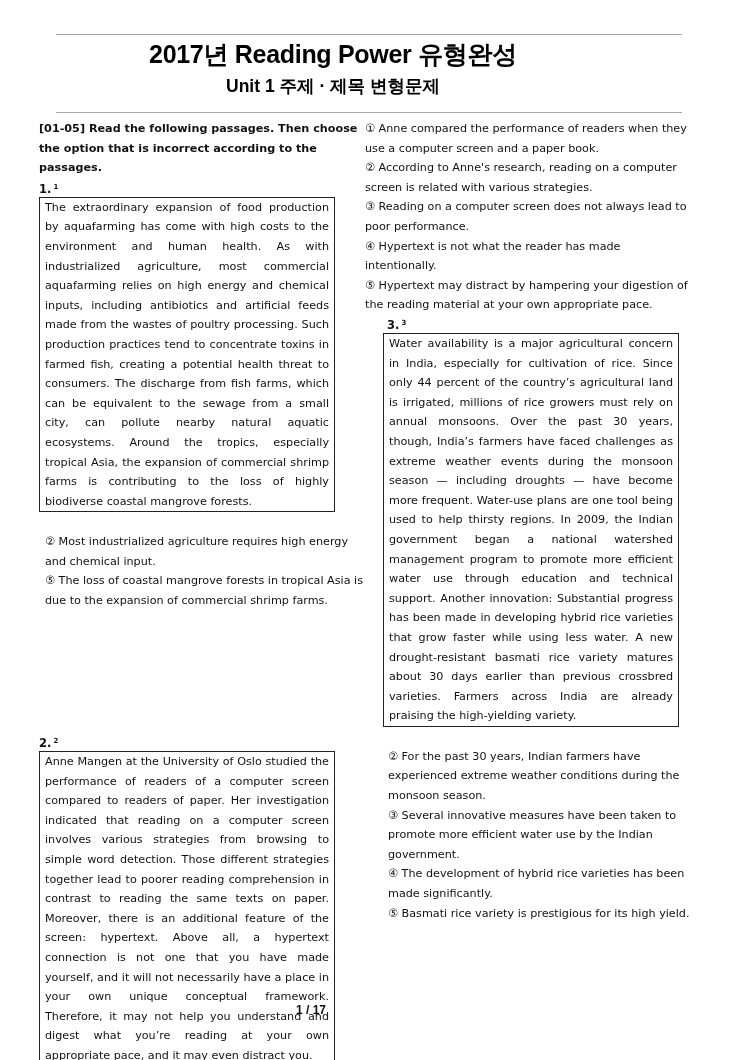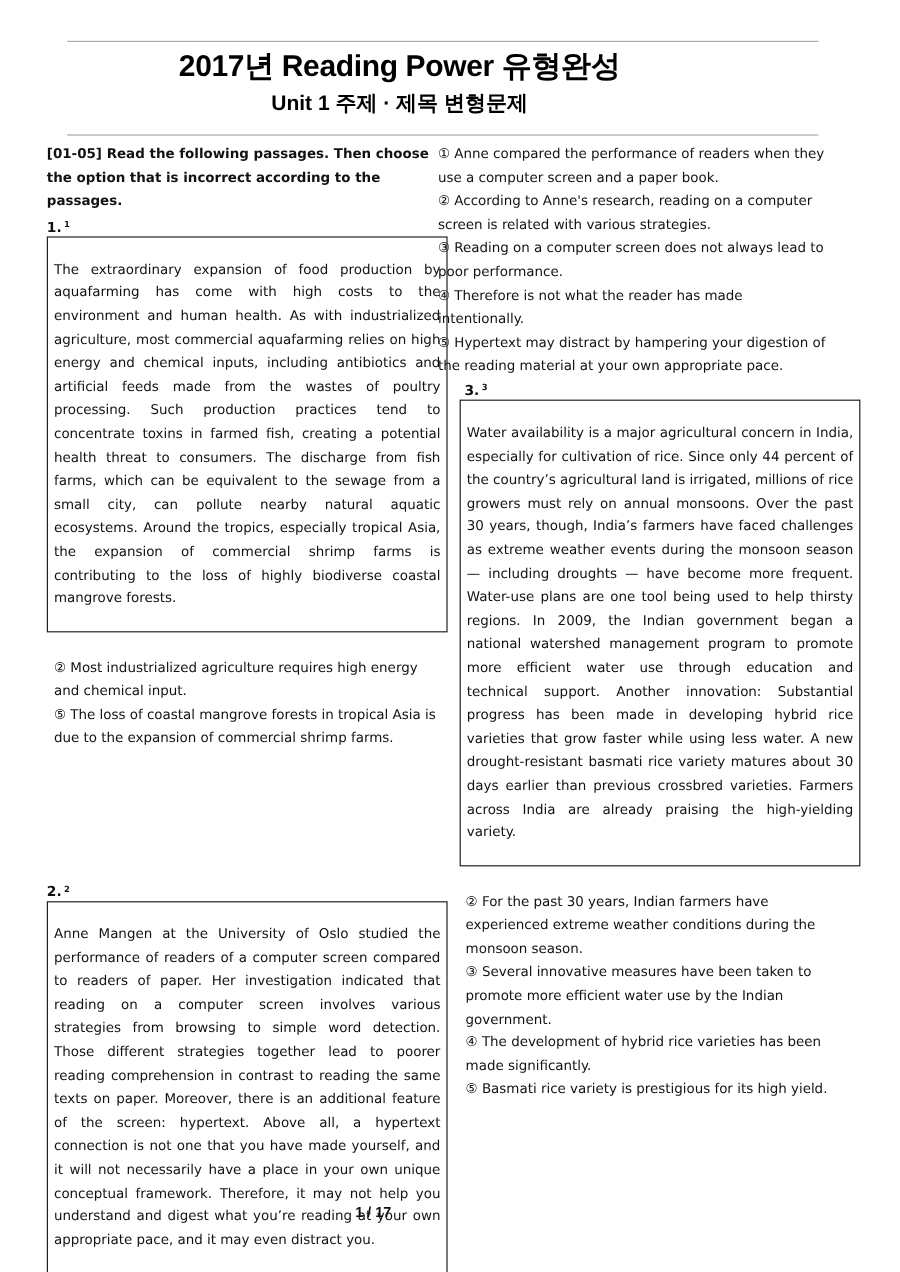--- a/index.html
+++ b/index.html
@@ -7,22 +7,22 @@
          font-family: "DejaVu Sans", "Liberation Sans", sans-serif; color: #111; }
   .rule { position: absolute; left: 56px; width: 626px; height: 0; border-top: 1.5px solid #a8a8a8; }
   .title { position: absolute; left: 0; width: 666px; text-align: center; font-weight: bold;
            font-family: "Liberation Sans", "DejaVu Sans", sans-serif; color: #000; }
   .t1 { top: 38px; font-size: 25px; letter-spacing: -0.3px; }
   .t2 { top: 74px; font-size: 17.5px; }
   .col { position: absolute; width: 328px; font-size: 11.2px; line-height: 19.6px; }
   .instr { font-weight: bold; }
   .qnum { font-weight: bold; font-size: 11.5px; height: 19px; line-height: 19px; }
   .qnum sup { font-size: 7px; vertical-align: 4px; margin-left: 2px; }
-  .box { border: 1.2px solid #222; padding: 17px 5px; text-align: justify; text-align-last: left;
-         box-sizing: border-box; width: 334px; }
+  .box { border: 1.2px solid #222; padding: 0 5px; text-align: justify; text-align-last: left;
+         box-sizing: border-box; width: 296px; }
   .opts { margin-top: 0; }
   .opt { margin: 0; padding-left: 0; }
   .footer { position: absolute; top: 1003px; left: 0; width: 622px; text-align: center;
             font-weight: bold; font-size: 12px; font-family: "Liberation Sans", sans-serif; }
 </style>
 </head>
 <body>
 
 <div class="rule" style="top:34px;"></div>
 <div class="title t1">2017년 Reading Power 유형완성</div>
@@ -46,21 +46,21 @@
   <div class="box">
     <div>Anne Mangen at the University of Oslo studied the performance of readers of a computer screen compared to readers of paper. Her investigation indicated that reading on a computer screen involves various strategies from browsing to simple word detection. Those different strategies together lead to poorer reading comprehension in contrast to reading the same texts on paper. Moreover, there is an additional feature of the screen: hypertext. Above all, a hypertext connection is not one that you have made yourself, and it will not necessarily have a place in your own unique conceptual framework. Therefore, it may not help you understand and digest what you’re reading at your own appropriate pace, and it may even distract you.</div>
   </div>
 </div>
 
 <div class="col" style="left:365px; top:119px;">
   <div class="opts">
     <div class="opt">① Anne compared the performance of readers when they use a computer screen and a paper book.</div>
     <div class="opt">② According to Anne's research, reading on a computer screen is related with various strategies.</div>
     <div class="opt">③ Reading on a computer screen does not always lead to poor performance.</div>
-    <div class="opt">④ Therefore is not what the reader has made intentionally.</div>
+    <div class="opt">④ Hypertext is not what the reader has made intentionally.</div>
     <div class="opt">⑤ Hypertext may distract by hampering your digestion of the reading material at your own appropriate pace.</div>
   </div>
 </div>
 
 <div class="col" style="left:383px; top:314px;">
   <div class="qnum" style="padding-left:4px;"><span>3.</span><sup>3</sup></div>
   <div class="box">
     <div>Water availability is a major agricultural concern in India, especially for cultivation of rice. Since only 44 percent of the country’s agricultural land is irrigated, millions of rice growers must rely on annual monsoons. Over the past 30 years, though, India’s farmers have faced challenges as extreme weather events during the monsoon season — including droughts — have become more frequent. Water-use plans are one tool being used to help thirsty regions. In 2009, the Indian government began a national watershed management program to promote more efficient water use through education and technical support. Another innovation: Substantial progress has been made in developing hybrid rice varieties that grow faster while using less water. A new drought-resistant basmati rice variety matures about 30 days earlier than previous crossbred varieties. Farmers across India are already praising the high-yielding variety.</div>
   </div>
   <div class="opts" style="margin-top:20px; padding-left:5px;">

